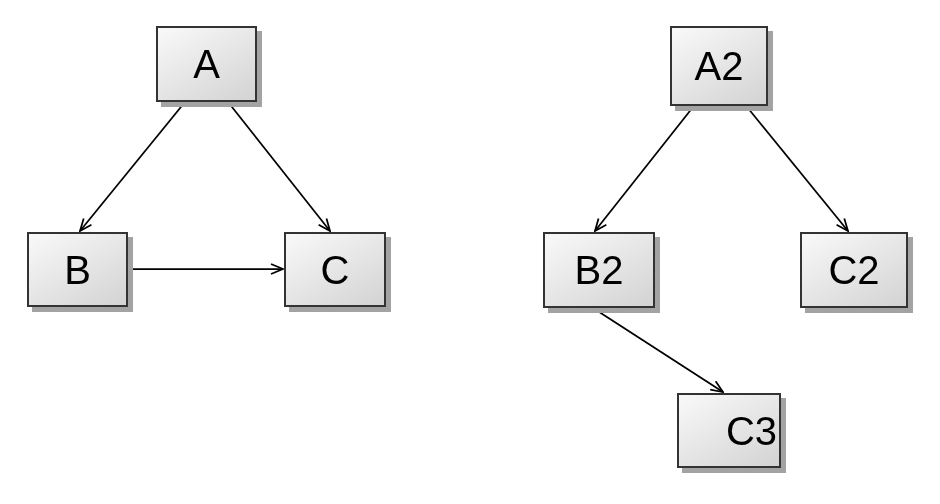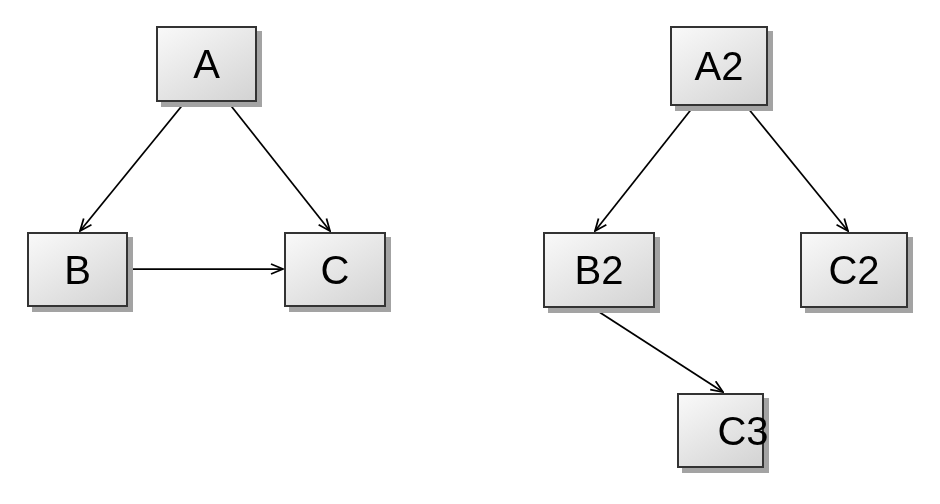--- a/index.html
+++ b/index.html
@@ -89,18 +89,18 @@
       <div>
         <div class="node" style="left: 670px; top: 26px; width: 98px; height: 80px;">
           <span>A2</span>
         </div>
         <div class="node" style="left: 543px; top: 232px; width: 112px; height: 76px;">
           <span>B2</span>
         </div>
         <div class="node" style="left: 800px; top: 232px; width: 108px; height: 76px;">
           <span>C2</span>
         </div>
-        <div class="node" style="left: 677px; top: 393px; width: 87px; height: 75px; padding-left: 45px;">
+        <div class="node" style="left: 677px; top: 393px; width: 104px; height: 75px; padding-left: 45px;">
           <span>C3</span>
         </div>
       </div>
     </div>
 </div>
 
 </body></html>

